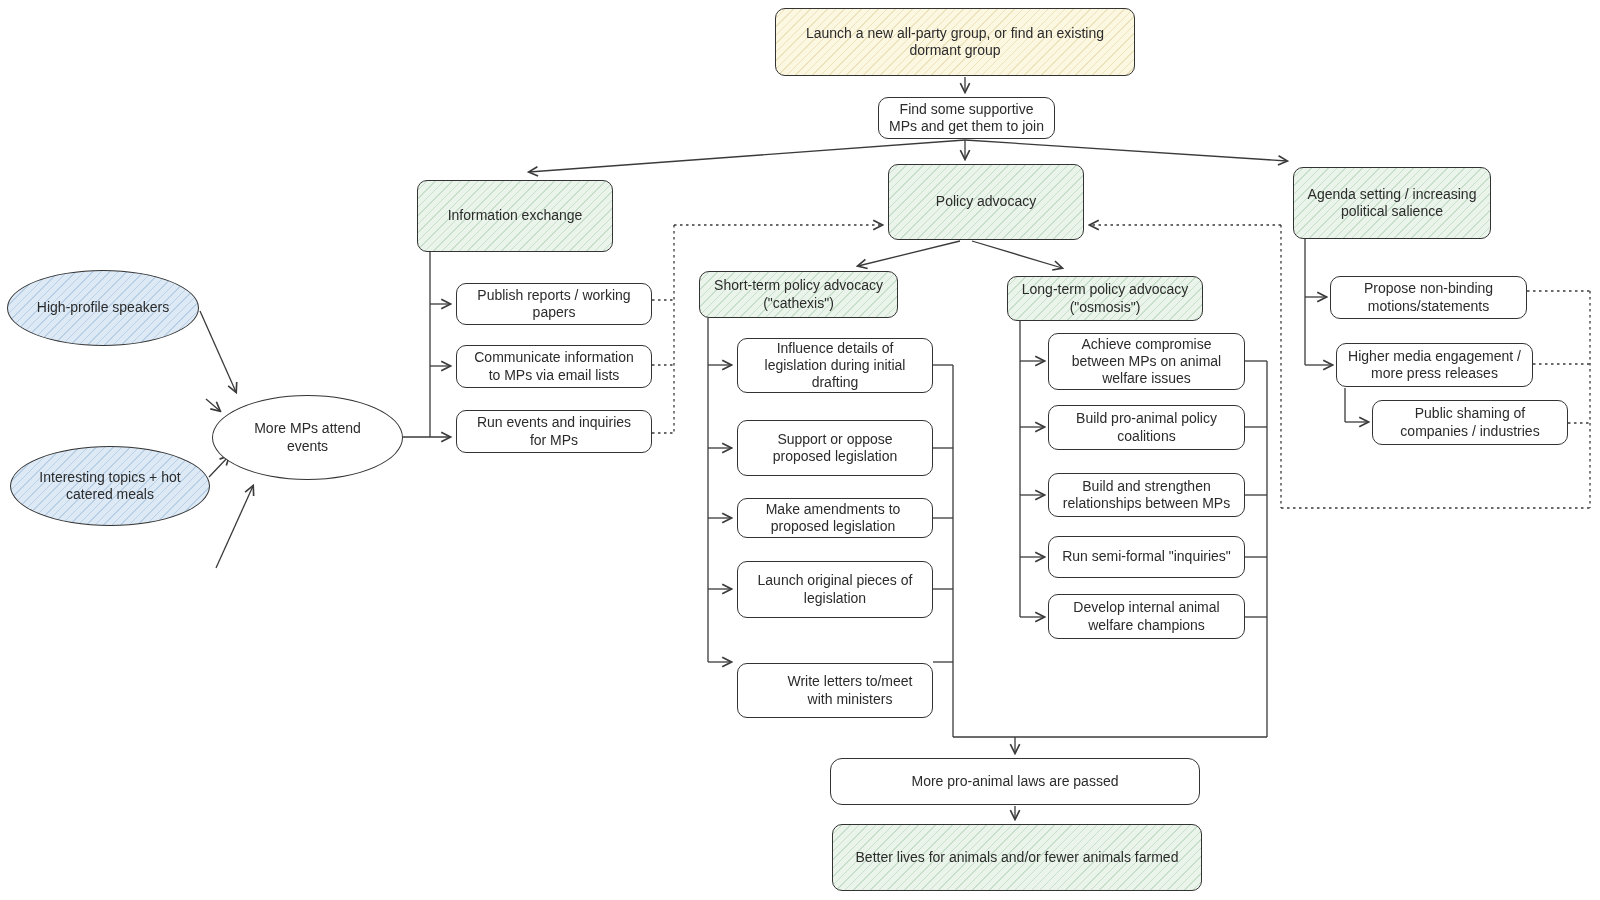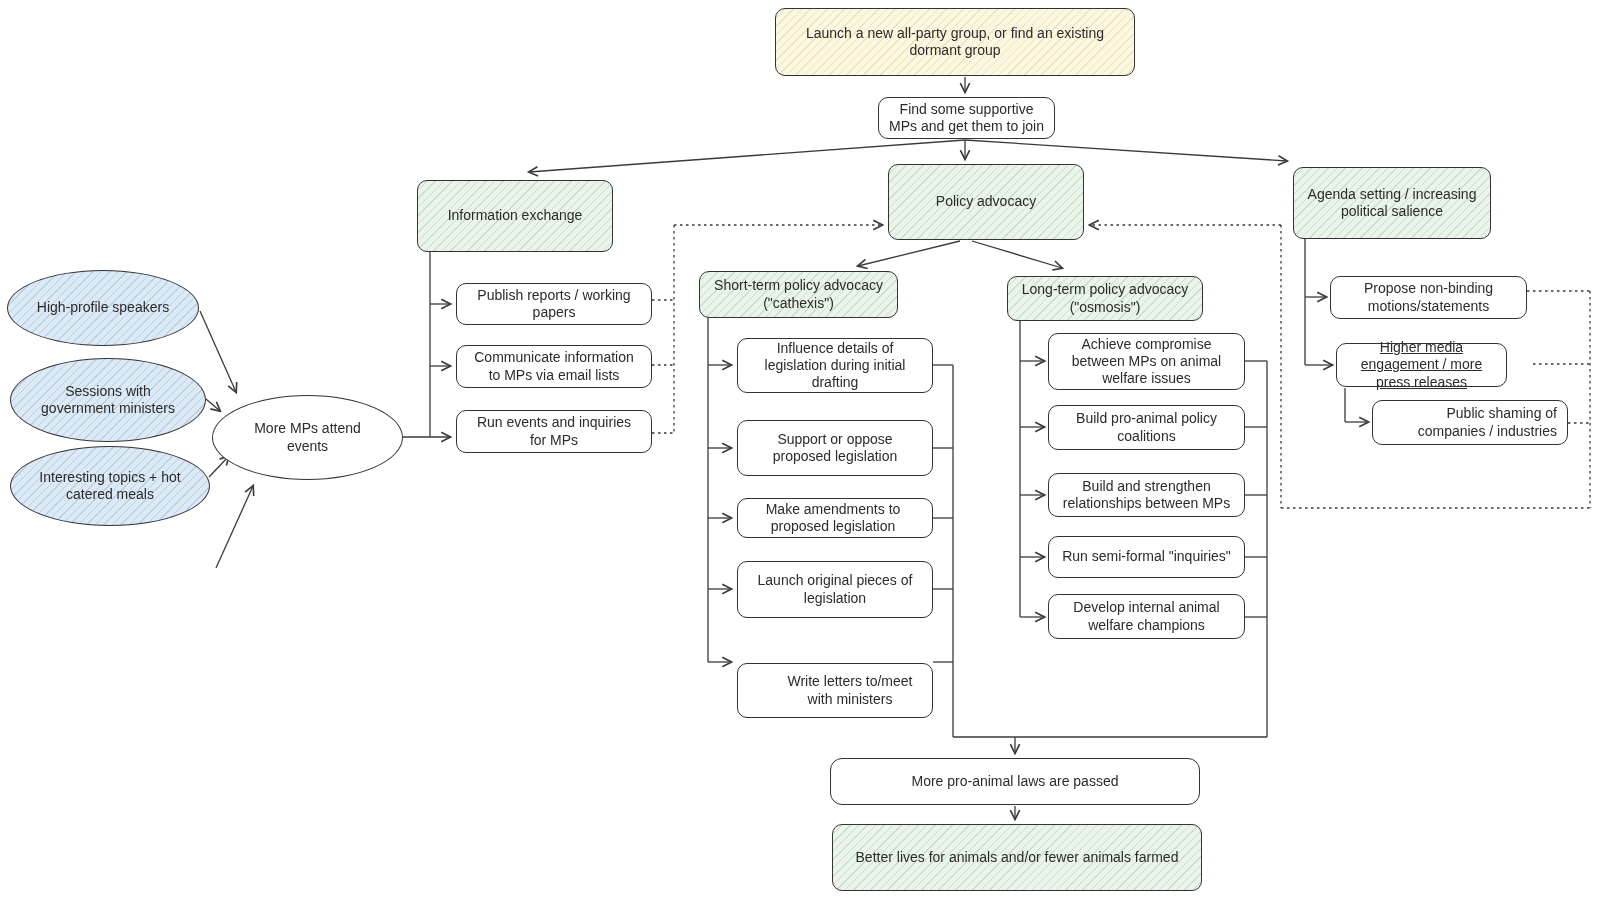--- a/index.html
+++ b/index.html
@@ -163,32 +163,29 @@
   <div class="node" style="left:1048px;top:536px;width:197px;height:42px;">
     <span>Run semi-formal "inquiries"</span>
   </div>
   <div class="node" style="left:1048px;top:594px;width:197px;height:45px;">
     <span>Develop internal animal welfare champions</span>
   </div>
 
   <div class="node" style="left:1330px;top:276px;width:197px;height:43px;">
     <span>Propose non-binding motions/statements</span>
   </div>
-  <div class="node" style="left:1336px;top:343px;width:171px;height:44px;text-decoration:underline;">
+  <div class="node" style="left:1336px;top:343px;width:197px;height:44px;">
     <span>Higher media engagement / more press releases</span>
   </div>
-  <div class="node" style="left:1372px;top:400px;width:196px;height:45px;text-align:right;">
+  <div class="node" style="left:1372px;top:400px;width:196px;height:45px;">
     <span>Public shaming of companies / industries</span>
   </div>
 
   <div class="node ellipse hatch-blue" style="left:7px;top:270px;width:192px;height:76px;">
     <span>High-profile speakers</span>
-  </div>
-  <div class="node ellipse hatch-blue" style="left:10px;top:358px;width:196px;height:84px;">
-    <span>Sessions with government ministers</span>
   </div>
   <div class="node ellipse hatch-blue" style="left:10px;top:446px;width:200px;height:80px;">
     <span>Interesting topics + hot catered meals</span>
   </div>
   <div class="node ellipse" style="left:212px;top:395px;width:191px;height:85px;">
     <span>More MPs attend events</span>
   </div>
 
   <div class="node" style="left:830px;top:758px;width:370px;height:47px;border-radius:12px;">
     <span>More pro-animal laws are passed</span>

